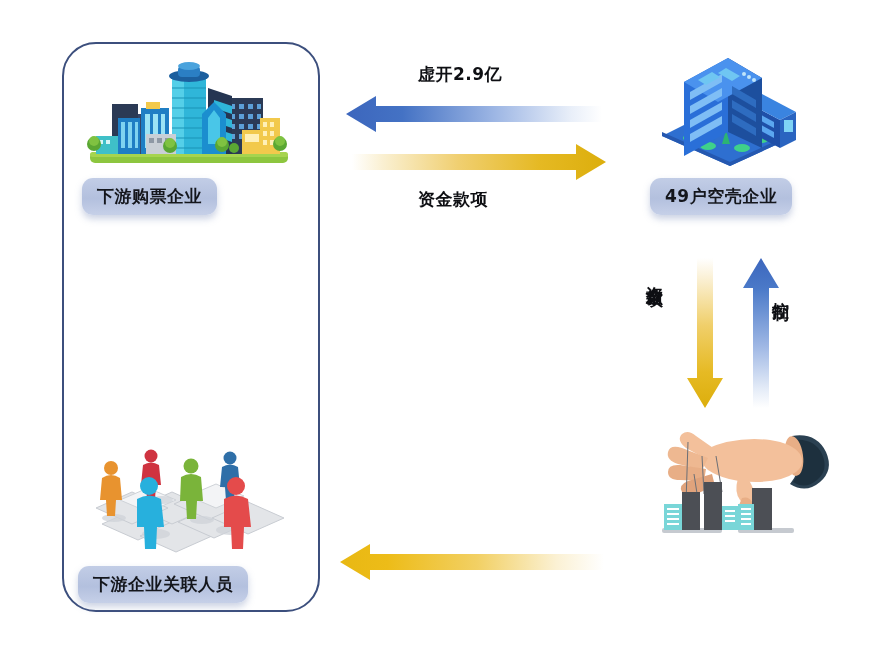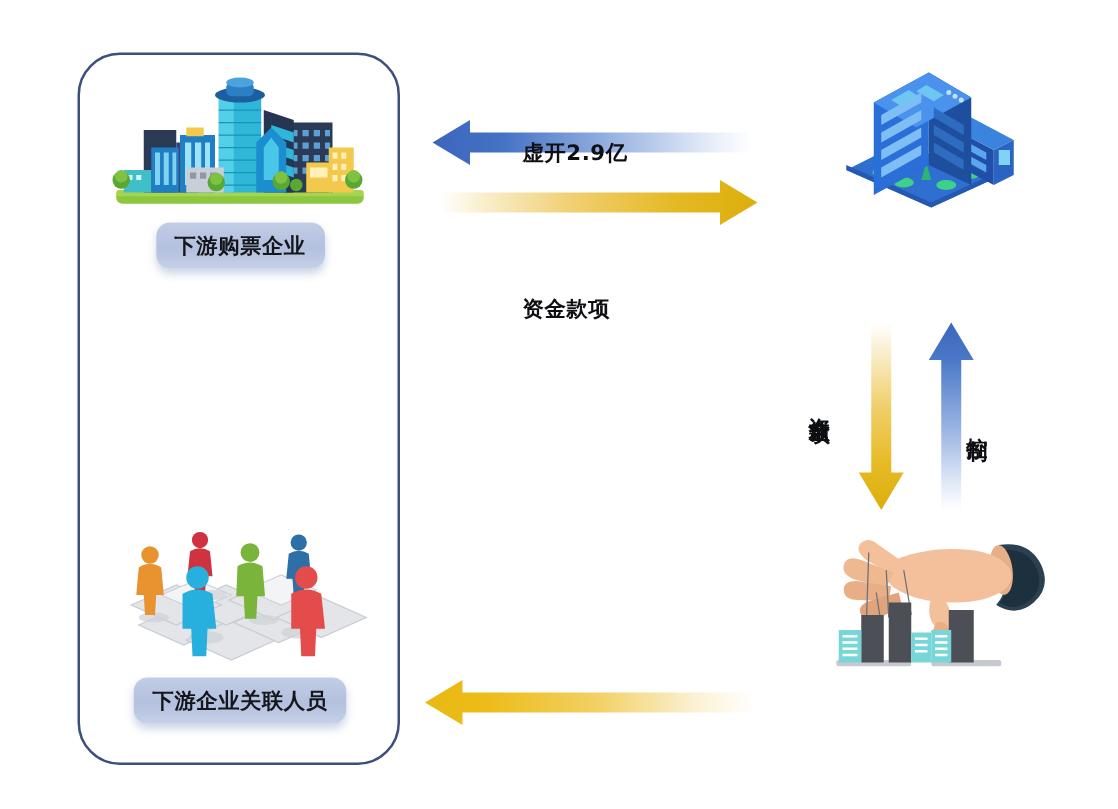--- a/index.html
+++ b/index.html
@@ -30,21 +30,21 @@
     border-radius: 34px;
     background: #ffffff;
     box-sizing: border-box;
   }
 
   
   .node {
     position: absolute;
     display: flex;
     flex-direction: column;
-    align-items: center;
+    align-items: flex-start;
   }
   .node-art {
     display: block;
   }
 
   
   .pill {
     margin-top: 6px;
     background: linear-gradient(180deg, #c2cde6 0%, #b3c0de 55%, #c6d0e8 100%);
     border-radius: 11px;
@@ -60,21 +60,20 @@
 
   
   .arrow-label {
     position: absolute;
     font-weight: bold;
     color: #0e0f13;
     white-space: nowrap;
     font-family: "DejaVu Sans", "Liberation Sans", sans-serif;
     font-size: 17px;
     letter-spacing: 0.5px;
-    margin-top: 48px;
   }
   .arrow-label.vertical {
     writing-mode: vertical-rl;
     text-orientation: upright;
     letter-spacing: 2px;
     line-height: 1;
   }
 
   .arrow-svg { position: absolute; }
 
@@ -237,23 +236,24 @@
 
         <polygon points="48,32 62,24 70,29 56,37" fill="#6fc6f2"></polygon>
         <polygon points="76,20 90,28 82,33 68,25" fill="#6fc6f2"></polygon>
         <g fill="#bfe4fa">
           <circle cx="94" cy="26" r="2"></circle>
             <circle cx="99" cy="29" r="2"></circle>
             <circle cx="104" cy="32" r="2"></circle>
         </g>
       </svg>
     </div>
+    <div class="pill pill-lg">49户空壳企业</div>
   </div>
 
-  <div class="node" style="left:78px; top:418px; width:228px;">
+  <div class="node" style="left:78px; top:442px; width:228px;">
     <div class="art-wrap">
       <svg class="node-art" width="210" height="118" viewBox="0 0 210 118">
 
         <g fill="#e3e5e8" stroke="#c8ccd2" stroke-width="1">
           <polygon points="24,82 60,66 96,82 60,98"></polygon>
           <polygon points="62,94 98,78 134,94 98,110"></polygon>
           <polygon points="100,80 136,64 172,80 136,96"></polygon>
           <polygon points="58,66 94,50 130,66 94,82"></polygon>
           <polygon points="96,62 132,46 168,62 132,78"></polygon>
           <polygon points="134,76 170,60 206,76 170,92"></polygon>

